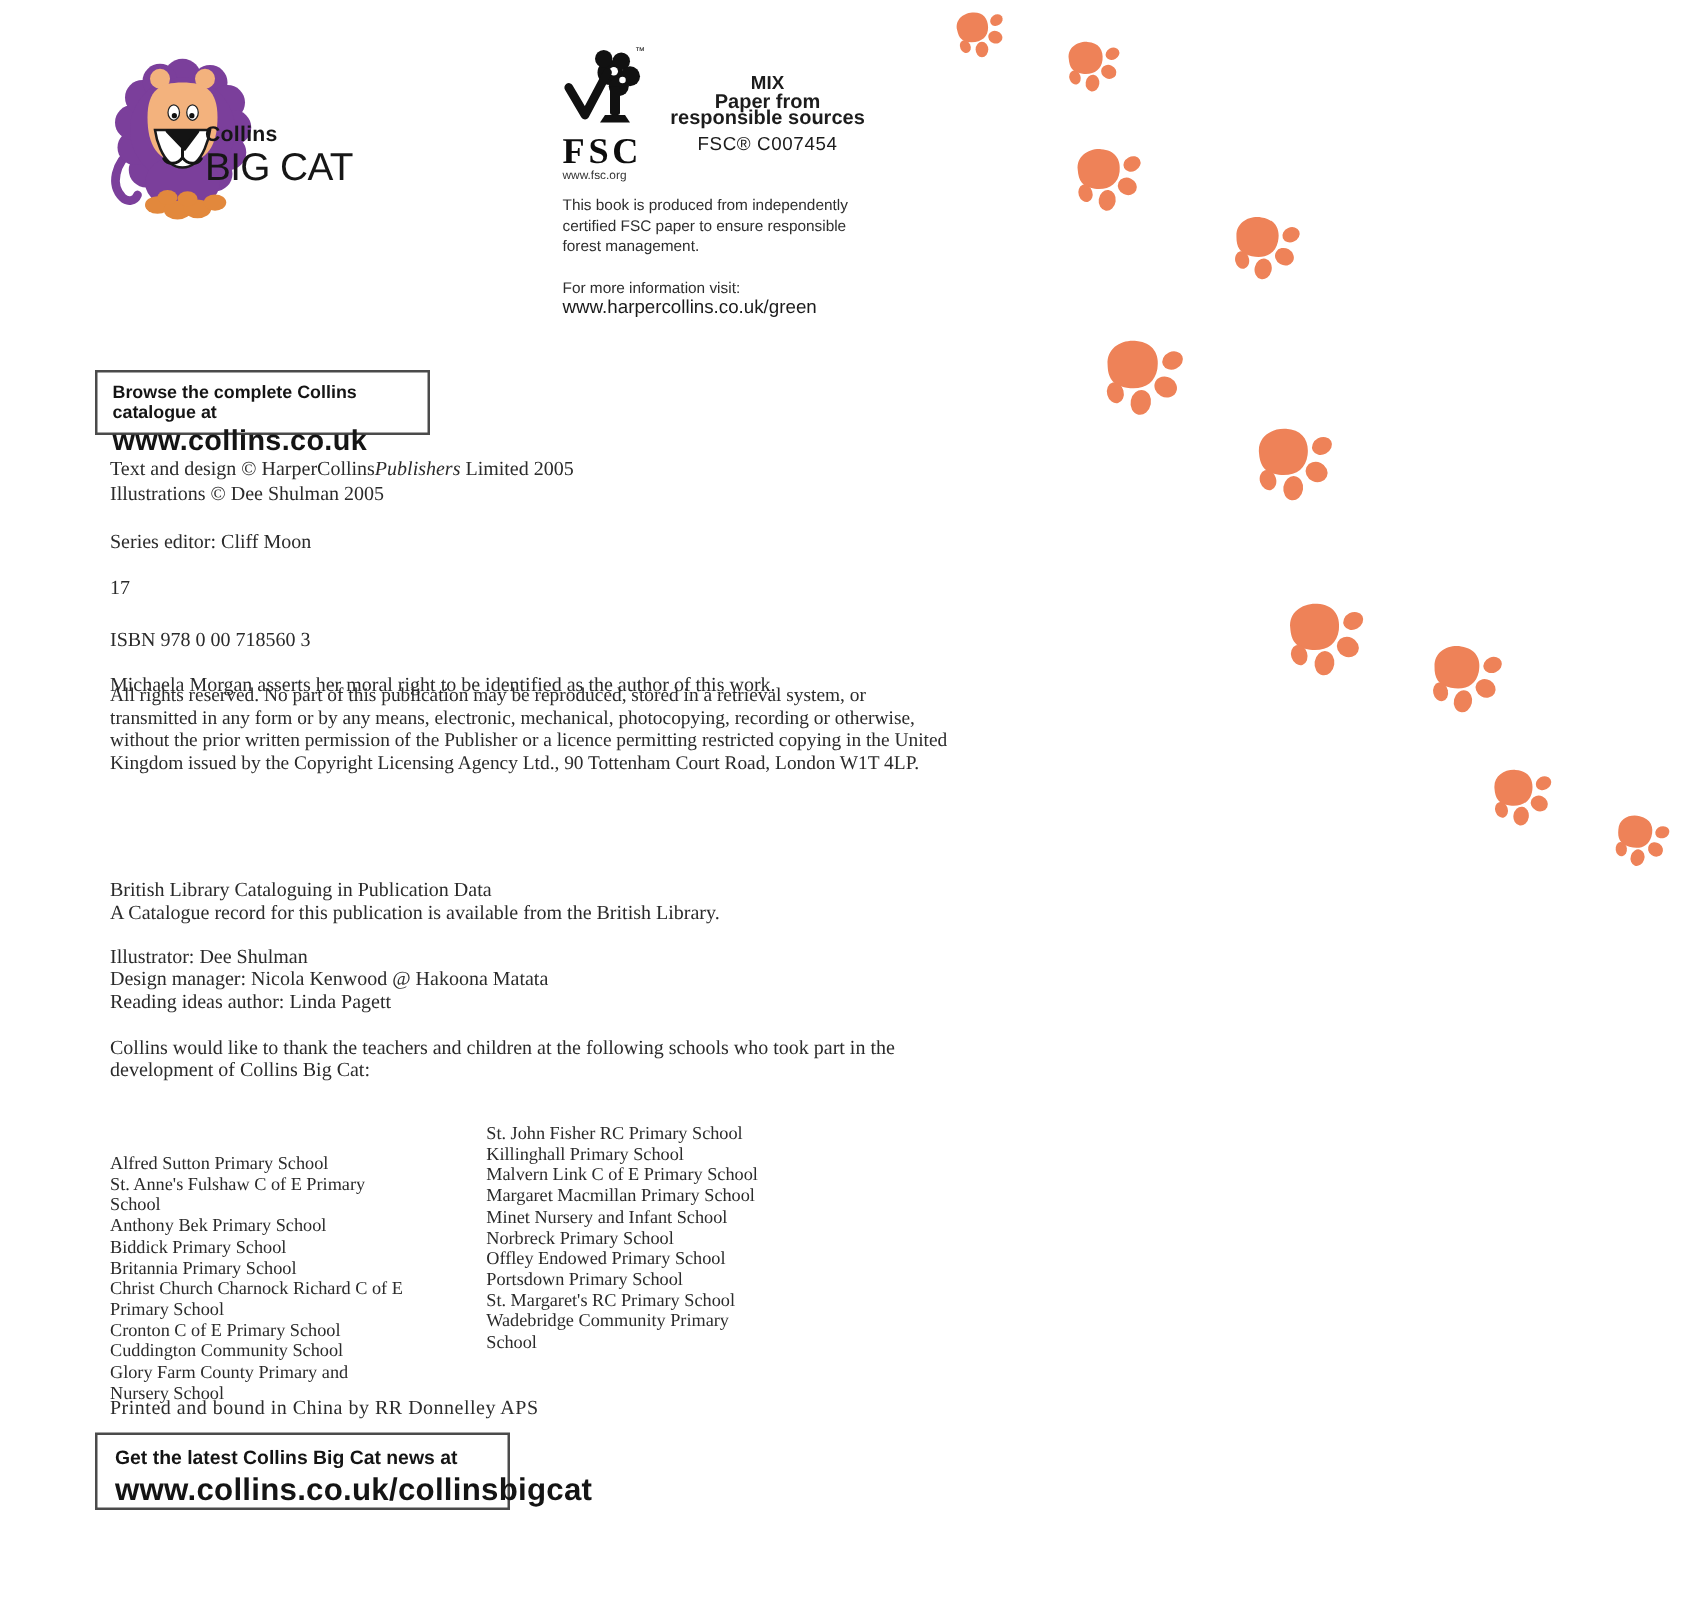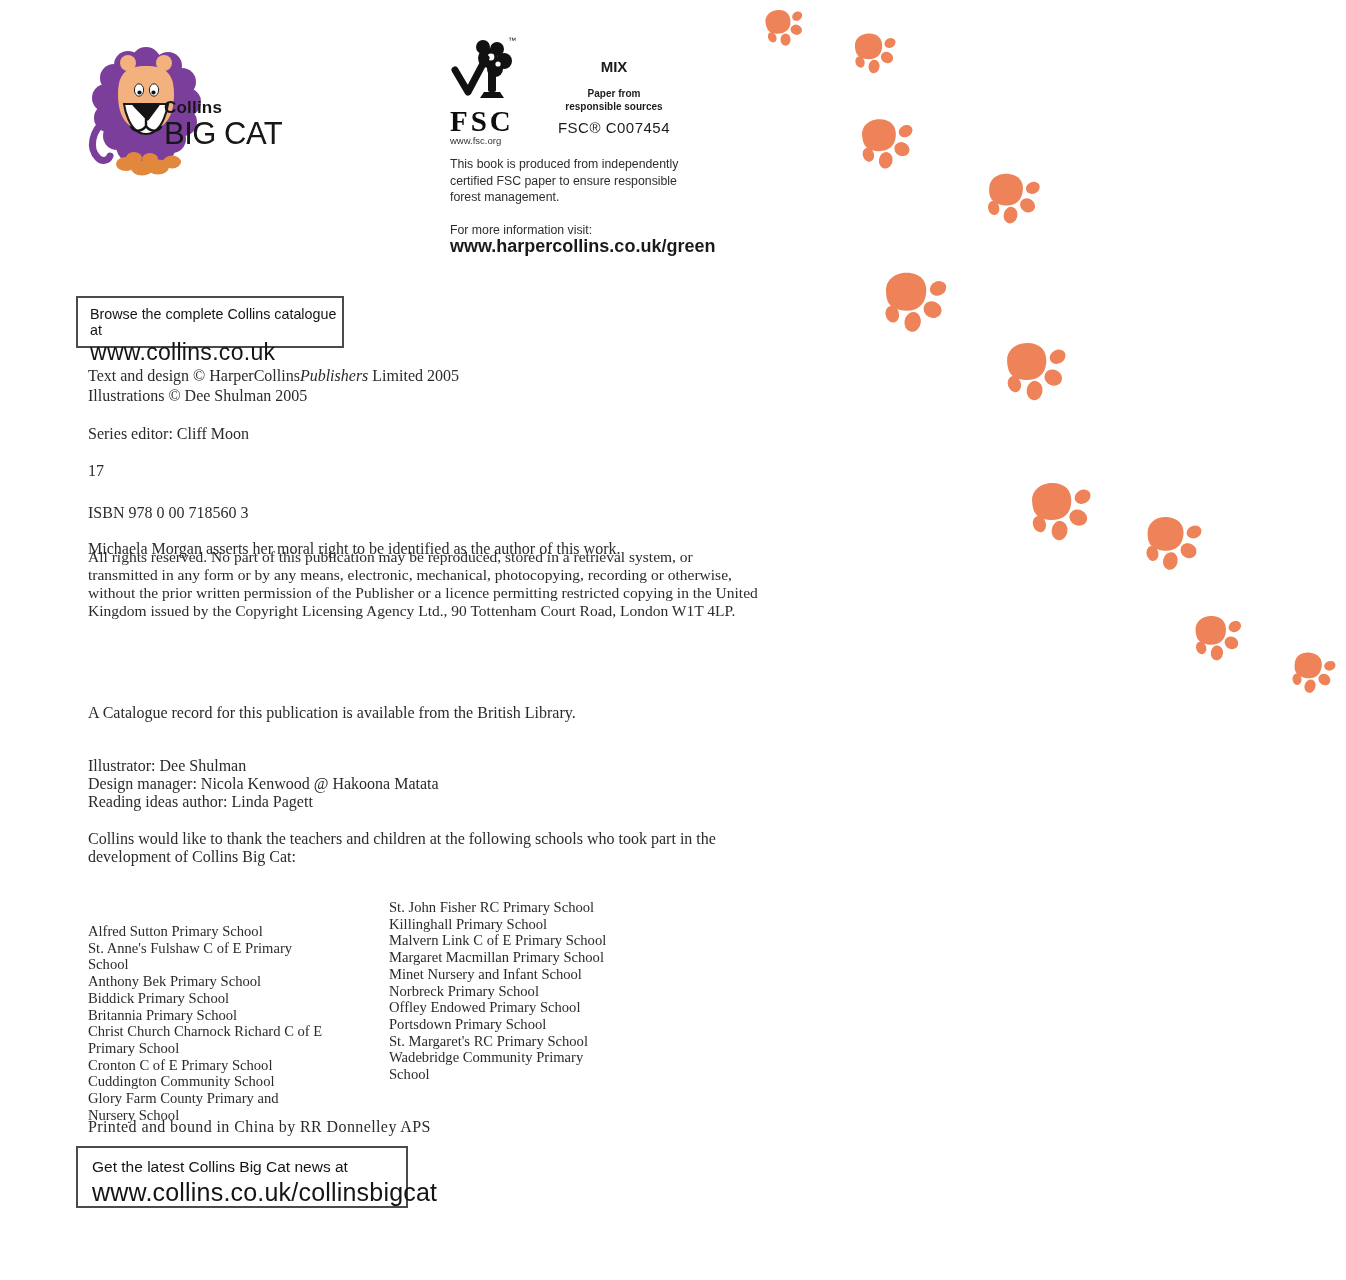--- a/index.html
+++ b/index.html
@@ -15,25 +15,25 @@
 
   
   .fsc-block{left:450px;top:36px;width:268px;font-family:"Liberation Sans",sans-serif;color:#1c1c1c;}
   .fsc-top{display:flex;}
   .fsc-left{width:84px;position:relative;}
   .fsc-tm{position:absolute;left:58px;top:0;font-size:8px;color:#111;}
   .fsc-word{font-family:"Liberation Serif",serif;font-weight:bold;font-size:29px;letter-spacing:3px;line-height:26px;color:#0d0d0d;}
   .fsc-url{font-size:9.5px;color:#333;margin-top:1px;}
   .fsc-right{width:160px;text-align:center;padding-top:22px;}
   .fsc-mix{font-weight:bold;font-size:15px;}
-  .fsc-sub{font-weight:bold;font-size:10px;line-height:13px;margin-top:12px;}
+  .fsc-sub{font-weight:bold;font-size:16px;line-height:13px;margin-top:0;}
   .fsc-cert{font-weight:normal;font-size:15px;margin-top:6px;letter-spacing:.5px;}
   .fsc-para{font-size:12.3px;line-height:16.5px;color:#2e2e2e;margin-top:10px;width:250px;}
   .fsc-info{font-size:12.3px;line-height:16px;color:#2e2e2e;margin-top:16px;}
-  .fsc-info-url{font-weight:bold;font-size:18px;color:#1a1a1a;}
+  .fsc-info-url{font-weight:normal;font-size:15px;color:#1a1a1a;}
 
   
   .txt{font-size:16px;line-height:19.6px;}
   .txt-sm{font-size:15.5px;line-height:18px;}
   .publisher{left:88px;top:168px;width:420px;}
   .copyright{left:88px;top:366px;width:660px;}
   .series{left:88px;top:424px;}
   .num17{left:88px;top:461px;}
   .isbn{left:88px;top:503px;}
   .moral{left:88px;top:539px;width:700px;}
@@ -42,21 +42,21 @@
   .credits{left:88px;top:757px;width:676px;line-height:18.2px;}
   .ack{left:88px;top:830px;width:678px;line-height:17.8px;}
   .schools{left:88px;top:899px;width:660px;font-size:14.6px;line-height:16.7px;display:flex;}
   .schools .col-left{width:285px;margin-top:24px;}
   .schools .col-right{width:260px;margin-left:16px;}
   .printed{left:88px;top:1117px;letter-spacing:.4px;}
 
   i.pub{font-style:italic;}
 
   
-  .linkbox{border:2px solid #4b4b4b;background:#fff;font-family:"Liberation Sans",sans-serif;color:#141414;}
+  .linkbox{border:2px solid #4b4b4b;background:#fff;font-family:"Liberation Sans",sans-serif;color:#141414;font-weight:bold;}
   .box1{left:76px;top:296px;width:268px;height:52px;padding:8px 0 0 12px;box-sizing:border-box;}
   .box1 .l1{font-size:14.3px;}
   .box1 .l2{font-size:23px;letter-spacing:.3px;margin-top:1px;}
   .box2{left:76px;top:1146px;width:332px;height:62px;padding:10px 0 0 14px;box-sizing:border-box;}
   .box2 .l1{font-size:15.5px;}
   .box2 .l2{font-size:25px;letter-spacing:.2px;margin-top:2px;}
 
   
   .paw{position:absolute;fill:var(--paw,#EE8258);}
 
@@ -183,20 +183,21 @@
     <div>Illustrations © Dee Shulman 2005</div>
   </div>
 
   <div class="abs txt series">Series editor: Cliff Moon</div>
   <div class="abs txt num17">17</div>
   <div class="abs txt isbn">ISBN 978 0 00 718560 3</div>
   <div class="abs txt moral">Michaela Morgan asserts her moral right to be identified as the author of this work.</div>
   <div class="abs txt-sm rights">All rights reserved. No part of this publication may be reproduced, stored in a retrieval system, or transmitted in any form or by any means, electronic, mechanical, photocopying, recording or otherwise, without the prior written permission of the Publisher or a licence permitting restricted copying in the United Kingdom issued by the Copyright Licensing Agency Ltd., 90 Tottenham Court Road, London W1T 4LP.</div>
 
   <div class="abs txt library">
+    <div>British Library Cataloguing in Publication Data</div>
     <div>A Catalogue record for this publication is available from the British Library.</div>
   </div>
 
   <div class="abs txt credits">
     <div>Illustrator: Dee Shulman</div>
     <div>Design manager: Nicola Kenwood @ Hakoona Matata</div>
     <div>Reading ideas author: Linda Pagett</div>
   </div>
 
   <div class="abs txt ack">

